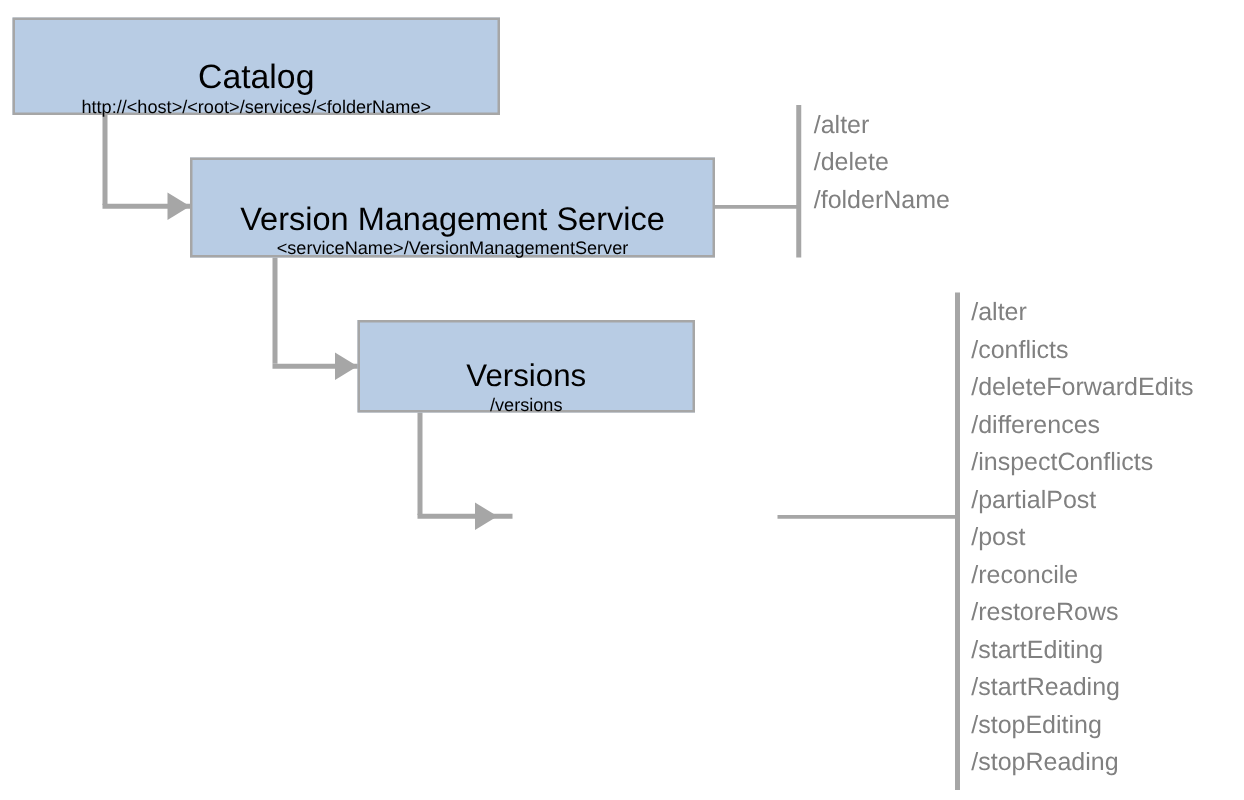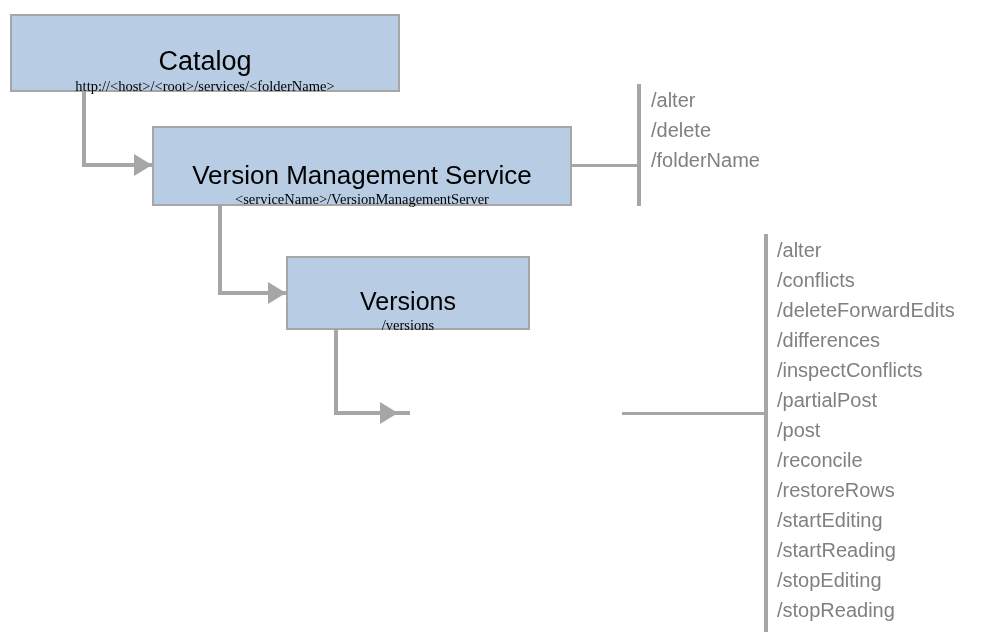--- a/index.html
+++ b/index.html
@@ -38,25 +38,24 @@
     color: #000000;
     white-space: nowrap;
     margin-top: 36px;
   }
   .node-sub {
     font-size: 14.5px;
     line-height: 1.15;
     margin-top: 2px;
     color: #000000;
     white-space: nowrap;
-    font-family: Liberation Serif, serif;
   }
   #node-catalog  { left: 10px;  top: 14px;  width: 390px; height: 78px; }
   #node-vms      { left: 152px; top: 126px; width: 420px; height: 80px; }
-  #node-versions { left: 286px; top: 256px; width: 244px; height: 74px; }
+  #node-versions { left: 286px; top: 256px; width: 270px; height: 74px; }
   #node-version  { left: 398px; top: 375px; width: 226px; height: 76px; }
 
   #node-catalog .node-title  { font-size: 27px; }
   #node-versions .node-title { font-size: 25px; }
   #node-version .node-title  { font-size: 25px; }
 
   
   .seg {
     position: absolute;
     background: #a6a6a6;

